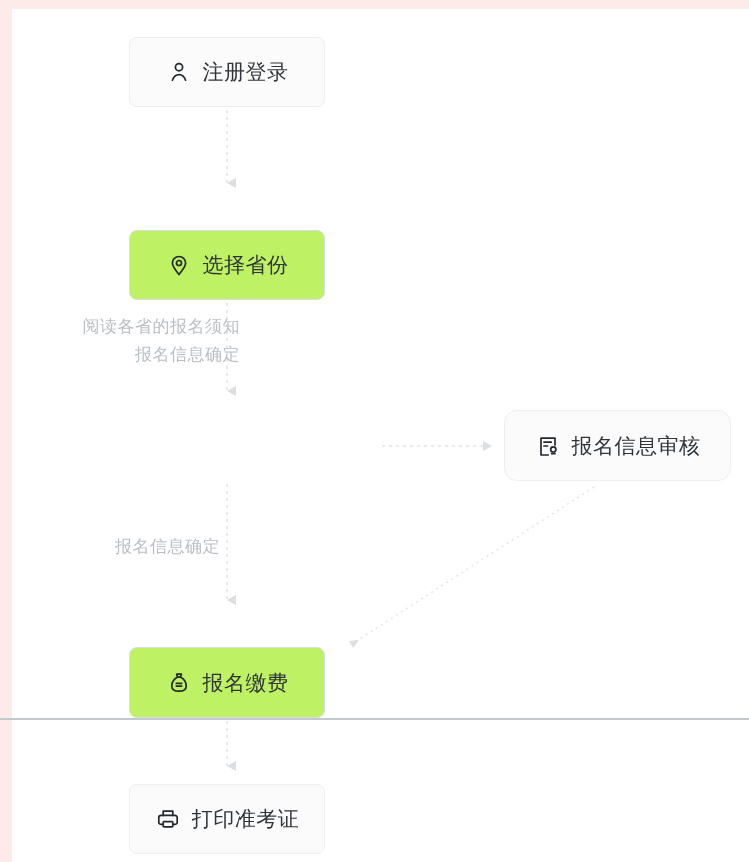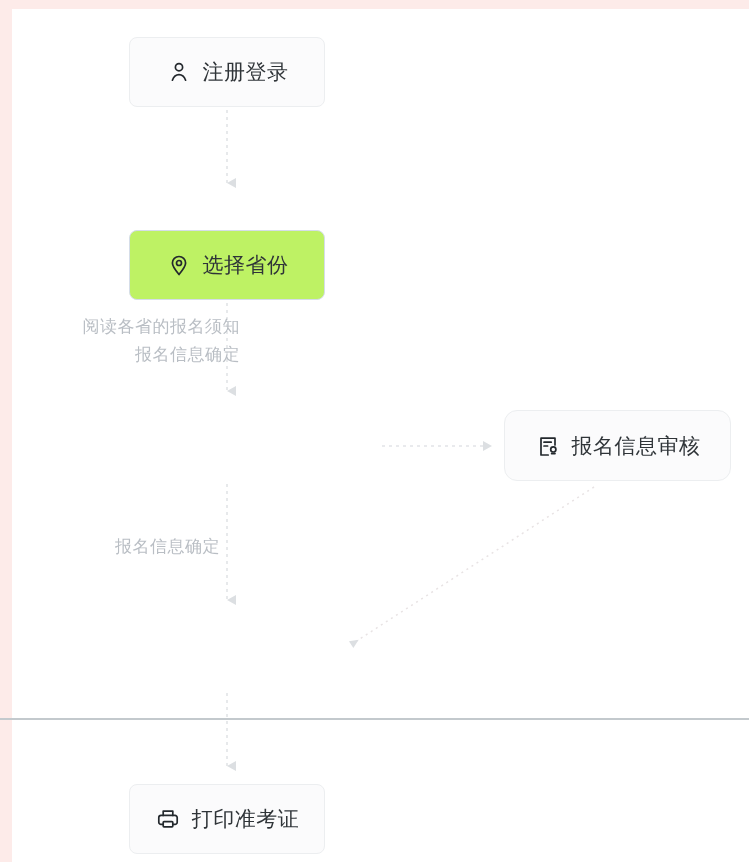--- a/index.html
+++ b/index.html
@@ -191,20 +191,31 @@
         <path d="M8 12h3.6"></path>
         <circle cx="17.3" cy="15.4" r="2.6"></circle>
         <path d="M15.6 19.6h3.4"></path>
       </svg>
     </span>
     <span>报名信息审核</span>
   </div>
 
   <div class="edge-label" id="label-confirm">报名信息确定</div>
 
+  <div class="node accent" id="node-pay">
+    <span class="ico">
+      <svg width="24" height="24" viewBox="0 0 24 24" fill="none" stroke="#23282d" stroke-width="1.7" stroke-linecap="round" stroke-linejoin="round">
+        <path d="M9.6 3.2h4.8l-1.1 2.9H10.7Z"></path>
+        <path d="M10.7 6.1C7.4 7.8 4.8 11 4.8 14.9c0 3.3 2.1 5.3 7.2 5.3s7.2-2 7.2-5.3c0-3.9-2.6-7.1-5.9-8.8"></path>
+        <path d="M9.3 12.4h5.4"></path>
+        <path d="M9.3 15.1h5.4"></path>
+      </svg>
+    </span>
+    <span>报名缴费</span>
+  </div>
 
   <div class="node plain" id="node-print">
     <span class="ico">
       <svg width="24" height="24" viewBox="0 0 24 24" fill="none" stroke="#23282d" stroke-width="1.7" stroke-linecap="round" stroke-linejoin="round">
         <path d="M7.2 8.4V4.1h9.6v4.3"></path>
         <path d="M7.2 17.4H5A2.2 2.2 0 0 1 2.8 15.2v-4.6A2.2 2.2 0 0 1 5 8.4h14a2.2 2.2 0 0 1 2.2 2.2v4.6a2.2 2.2 0 0 1-2.2 2.2h-2.2"></path>
         <rect x="7.2" y="14.6" width="9.6" height="5.3" rx="0.8"></rect>
       </svg>
     </span>
     <span>打印准考证</span>

